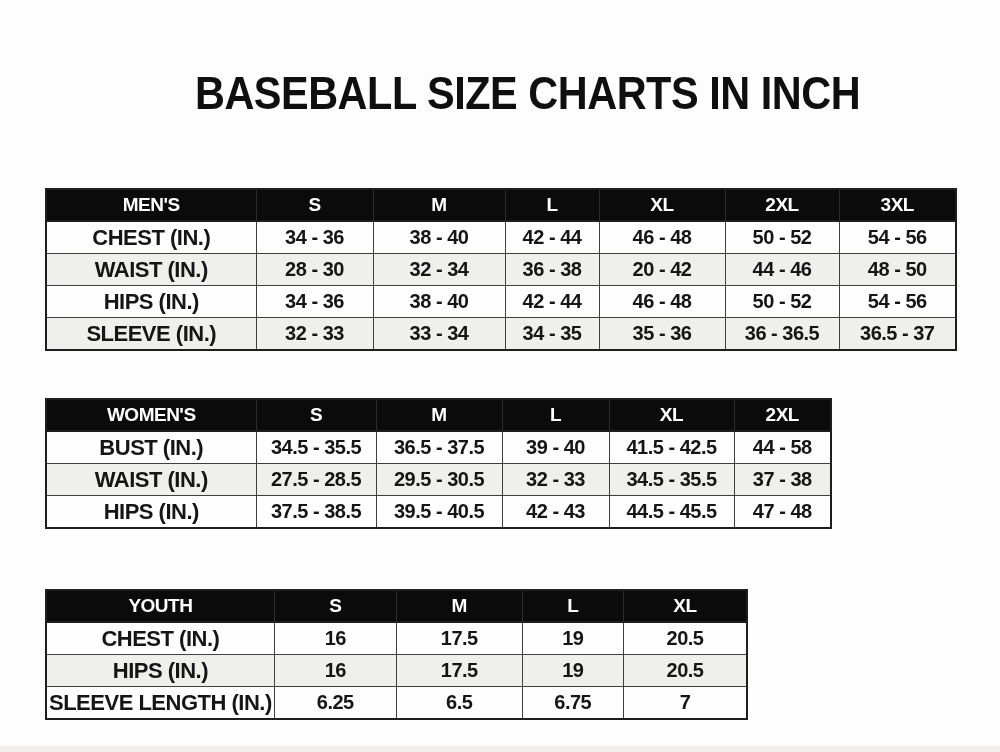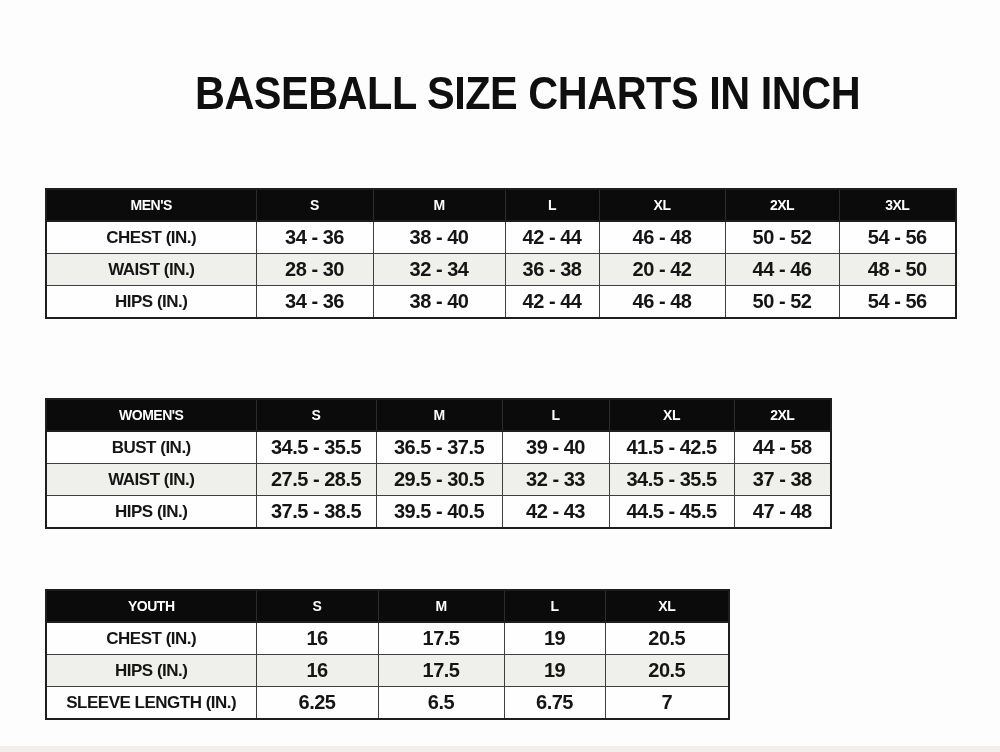--- a/index.html
+++ b/index.html
@@ -52,36 +52,36 @@
     padding: 0 2px;
     white-space: nowrap;
     overflow: hidden;
     font-weight: 700;
     letter-spacing: -0.5px;
   }
   table.size-table thead td {
     height: 30px;
     background: #0b0b0b;
     color: #ffffff;
-    font-size: 14px;
+    font-size: 19px;
     border-color: #2c2c2c;
     border-left: 1px solid #4a4a4a;
     border-bottom: 2px solid #1e1e1e;
   }
   table.size-table thead td:first-child { border-left: none; }
   table.size-table tbody td {
     height: 31px;
     font-size: 20px;
     background: #fefefe;
   }
   table.size-table tbody tr:nth-child(even) td {
     background: #efefec;
   }
   table.size-table tbody td.row-label {
-    font-size: 17px;
+    font-size: 22px;
   }
   .bottom-strip {
     position: absolute;
     left: 0;
     bottom: 0;
     width: 1000px;
     height: 6px;
     background: #f2efe9;
   }
 </style>
@@ -135,20 +135,29 @@
         </tr>
         <tr>
           <td class="row-label">HIPS (IN.)</td>
           <td>34 - 36</td>
           <td>38 - 40</td>
           <td>42 - 44</td>
           <td>46 - 48</td>
           <td>50 - 52</td>
           <td>54 - 56</td>
         </tr>
+        <tr>
+          <td class="row-label">SLEEVE (IN.)</td>
+          <td>32 - 33</td>
+          <td>33 - 34</td>
+          <td>34 - 35</td>
+          <td>35 - 36</td>
+          <td>36 - 36.5</td>
+          <td>36.5 - 37</td>
+        </tr>
       </tbody>
     </table>
   </div>
 
 <div id="womens-wrap" class="tbl-wrap">
     <table class="size-table">
       <colgroup>
         <col style="width: 210px;">
         <col style="width: 120px;">
         <col style="width: 126px;">

